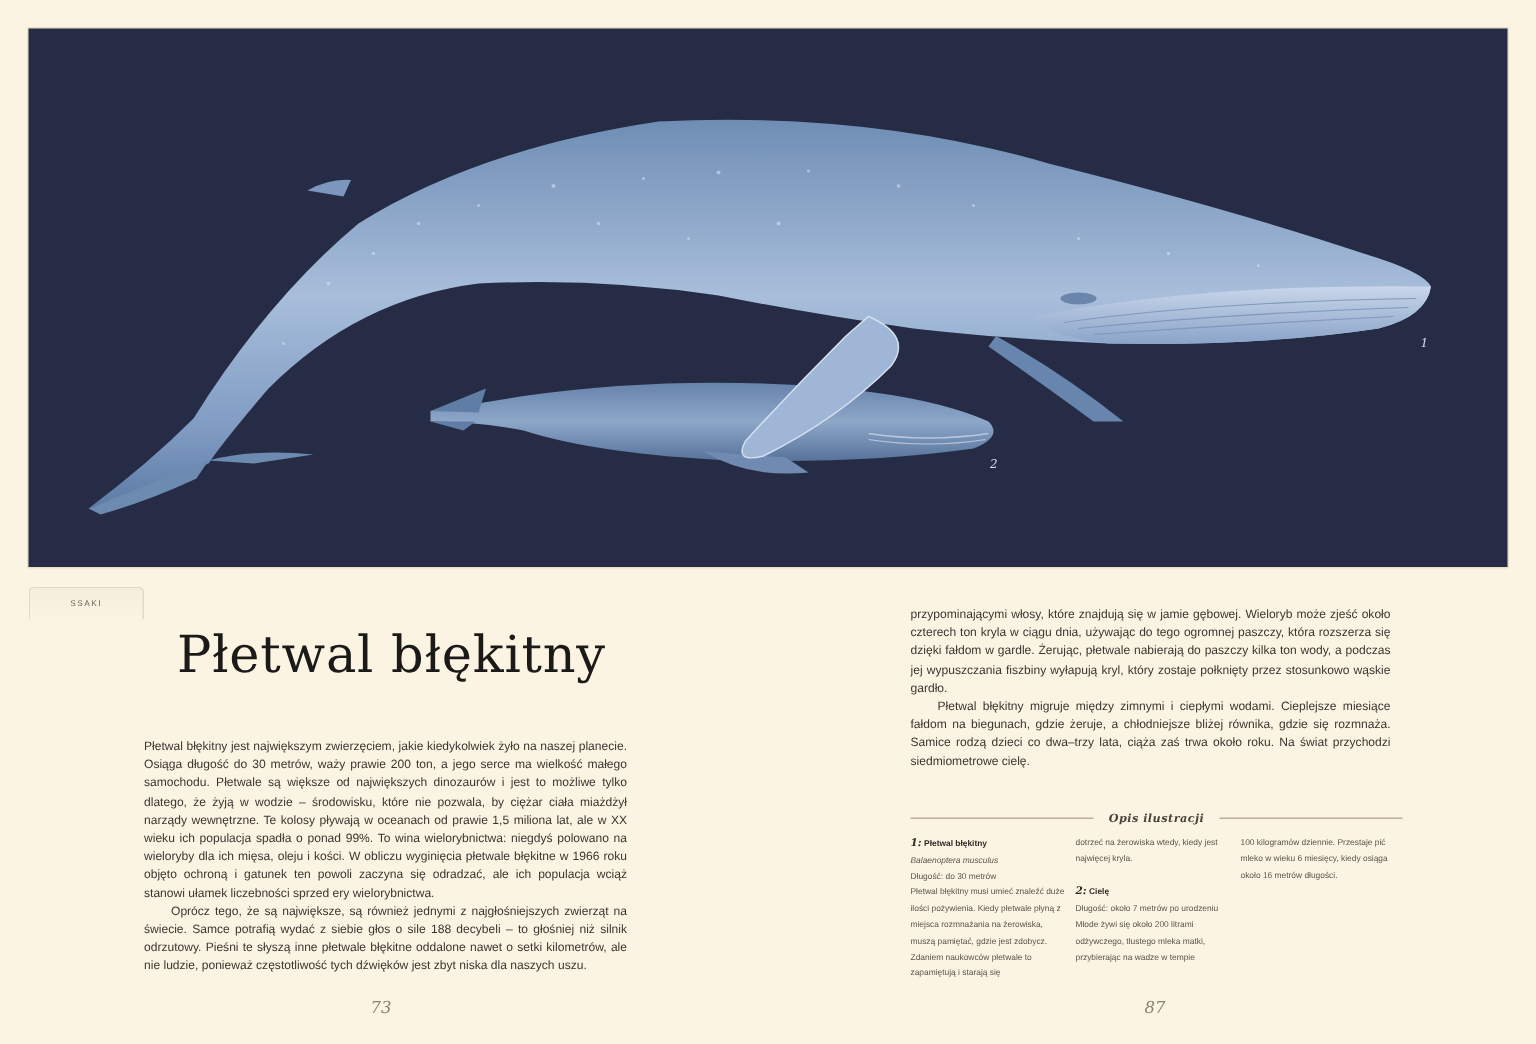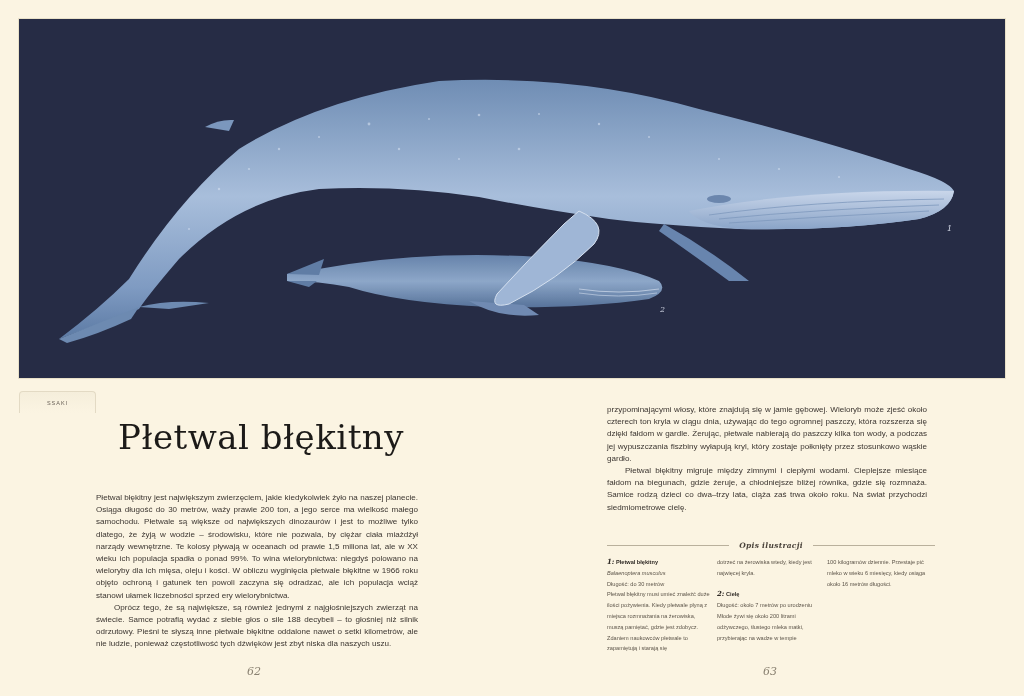--- a/index.html
+++ b/index.html
@@ -179,15 +179,15 @@
     <div class="gap"></div>
     <p><span class="num">2:</span> <span class="head">Cielę</span></p>
     <p>Długość: około 7 metrów po urodzeniu</p>
     <p>Młode żywi się około 200 litrami odżywczego, tłustego mleka matki, przybierając na wadze w tempie</p>
   </div>
 
   <div class="cap-col cap-3">
     <p>100 kilogramów dziennie. Przestaje pić mleko w wieku 6 miesięcy, kiedy osiąga około 16 metrów długości.</p>
   </div>
 
-  <span class="folio folio-left">62</span>
-  <span class="folio folio-right">63</span>
+  <span class="folio folio-left">73</span>
+  <span class="folio folio-right">87</span>
 </div>
 
 </body></html>

